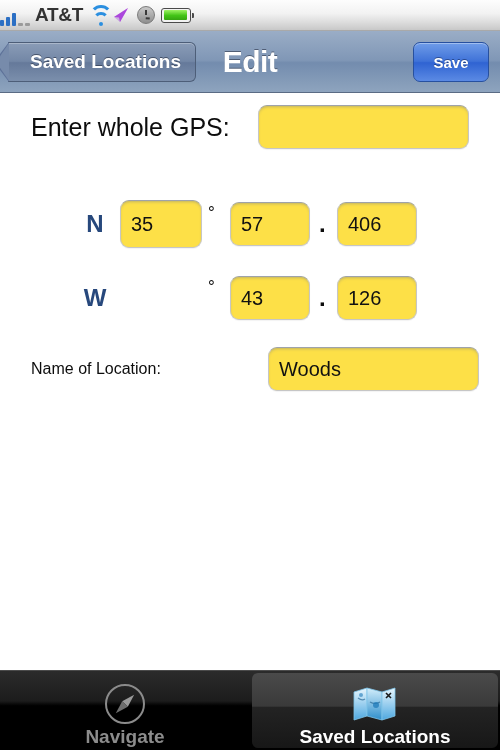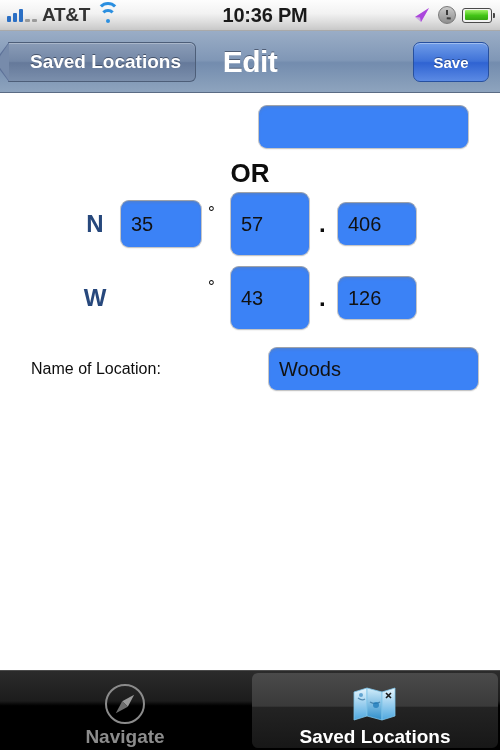--- a/index.html
+++ b/index.html
@@ -24,22 +24,21 @@
     height: 31px;
     background: linear-gradient(to bottom, #fdfdfd 0%, #f2f2f2 45%, #dcdcdc 75%, #c8c8c8 100%);
     border-bottom: 1px solid #a9a9a9;
     box-sizing: border-box;
     display: flex;
     align-items: center;
     z-index: 40;
   }
   .sb-left {
     display: flex;
-    align-items: center;
-    padding-left: 7px;
+    align-items: flex-end;
     flex: 0 0 auto;
   }
   .signal-bars {
     display: flex;
     align-items: flex-end;
     height: 14px;
     gap: 2px;
     margin-right: 5px;
   }
   .signal-bars i {
@@ -222,21 +221,21 @@
   
   .content {
     position: absolute;
     top: 93px; left: 0;
     width: 500px;
     height: 577px;
     background: #ffffff;
   }
 
   .field-box {
-    background: #3b82f6;
+    background: #fde047;
     border: 1px solid #c6c6c6;
     border-top-color: #9fa3aa;
     border-radius: 9px;
     box-sizing: border-box;
     display: flex;
     align-items: center;
     padding: 0 10px;
     font-size: 20px;
     color: #111111;
     box-shadow: inset 0 2px 3px -1px rgba(120,125,135,0.45),
@@ -306,21 +305,21 @@
     position: absolute;
     left: 208px;
     top: 5px;
     font-size: 17px;
     color: #0d0d0d;
   }
   .box-min {
     position: absolute;
     left: 230px;
     width: 80px;
-    height: 64px;
+    height: 44px;
   }
   .dot-sym {
     position: absolute;
     left: 319px;
     top: 26px;
     font-size: 24px;
     font-weight: bold;
     color: #0d0d0d;
     line-height: 0;
   }
@@ -442,21 +441,20 @@
         <i class="off"></i>
         <i class="off"></i>
     </div>
     <div class="carrier">AT&amp;T</div>
     <div class="wifi-icon">
       <span class="w3"></span>
         <span class="w2"></span>
         <span class="w1"></span>
     </div>
   </div>
-  <div class="sb-center">10:36 PM</div>
   <div class="sb-right">
     <svg class="loc-arrow" viewBox="0 0 20 20">
       <path d="M3 12 L17 3 L9 17 L8 12.5 Z" fill="#b44ce0"></path>
       <path d="M3 12 L17 3 L9 17 Z" fill="#9b3fd4" opacity="0.35"></path>
     </svg>
     <div class="alarm-icon"></div>
     <div class="battery">
       <div class="fill"></div>
     </div>
   </div>
@@ -468,24 +466,24 @@
   </div>
   <div class="nav-title">Edit</div>
   <div class="save-button">
     <span>Save</span>
   </div>
 </div>
 
 <div class="content">
 
   <div class="row-gps">
+    <div class="label-gps">Enter whole GPS:</div>
     <div class="field-box input-gps"></div>
   </div>
 
-  <div class="or-text">OR</div>
 
   <div class="coord-row row-n">
     <div class="dir-label">N</div>
     <div class="field-box box-deg">35</div>
     <div class="deg-sym">°</div>
     <div class="field-box box-min">57</div>
     <div class="dot-sym">.</div>
     <div class="field-box box-dec">406</div>
   </div>
 

